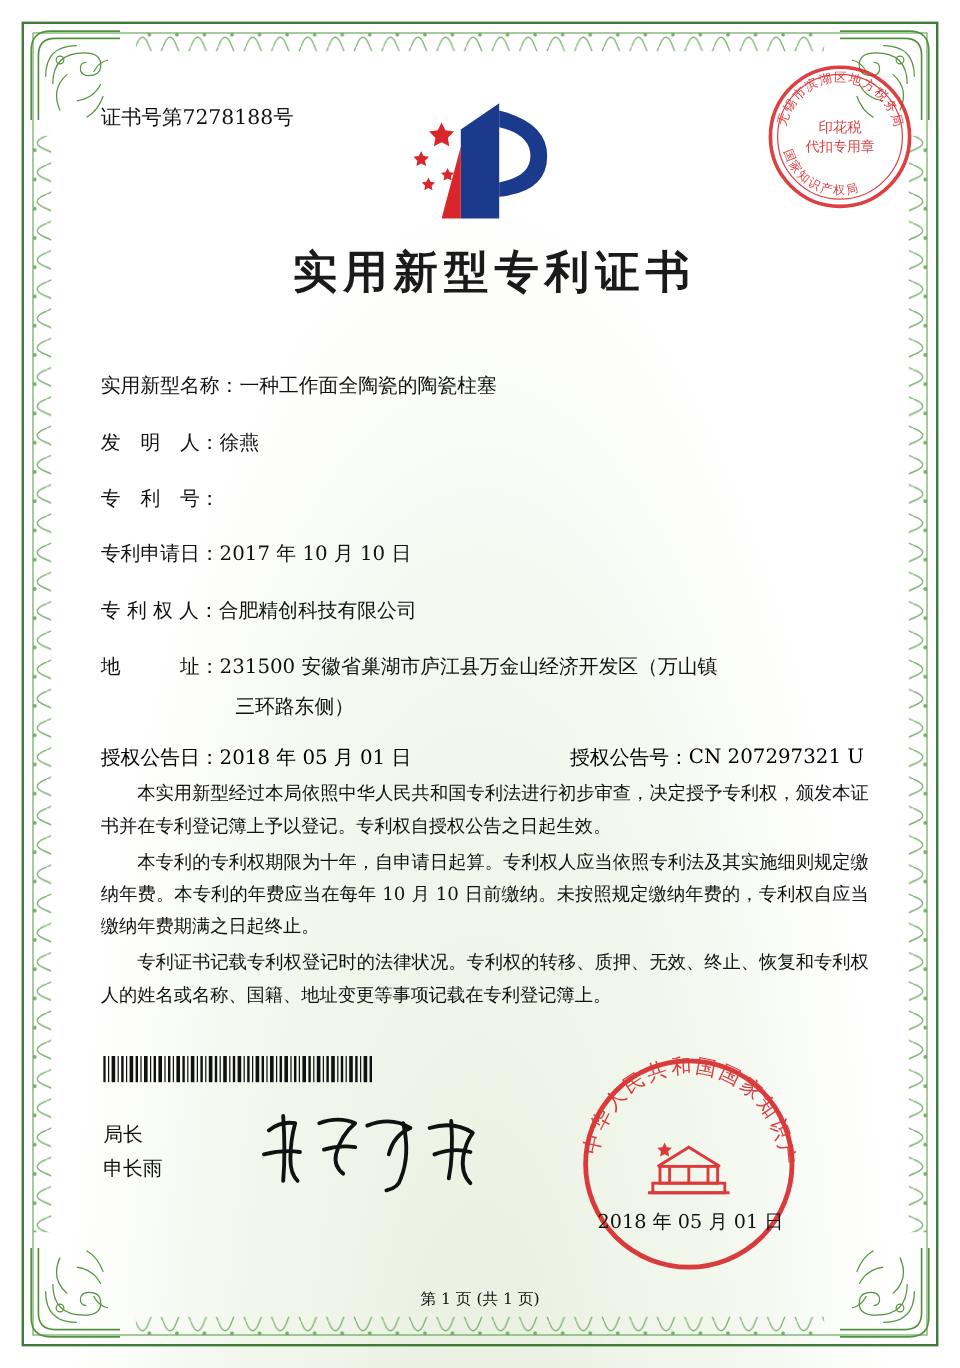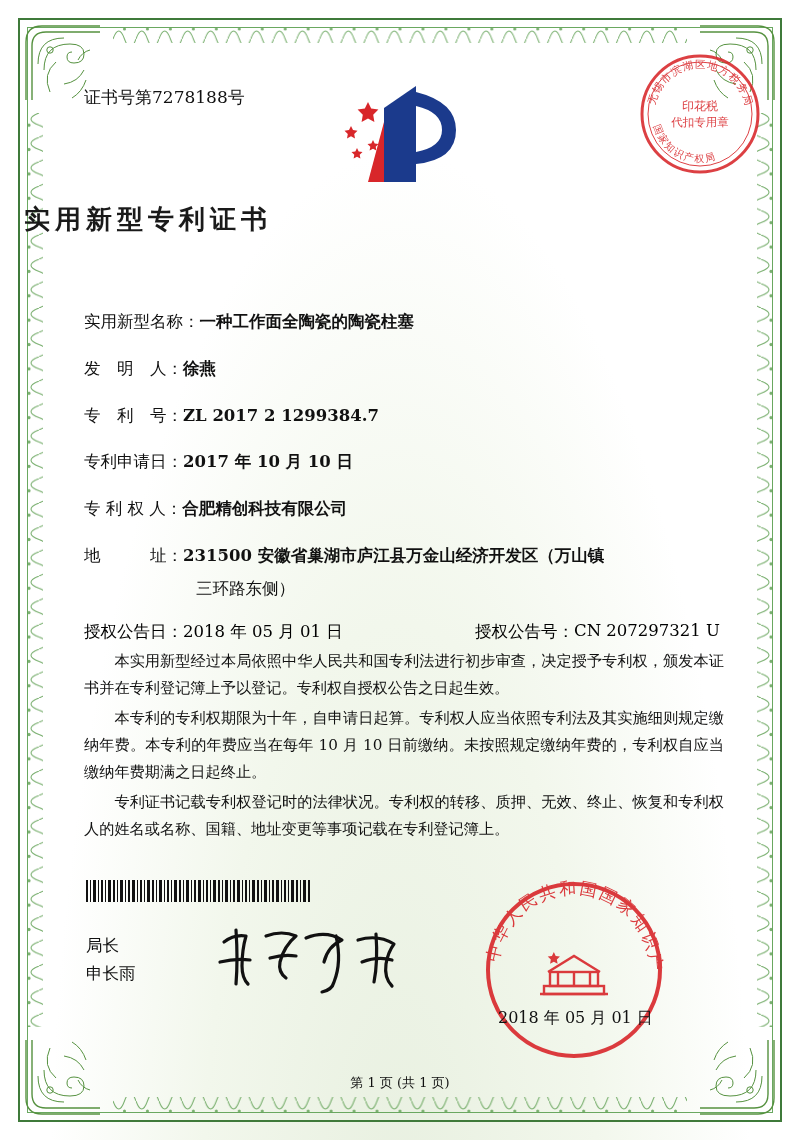--- a/index.html
+++ b/index.html
@@ -87,23 +87,23 @@
     top: 878px;
     width: 184px;
     height: 184px;
   }
 
   
   .cert-title {
     position: absolute;
     left: 0; right: 0;
     top: 202px;
-    text-align: left;
-    font-family: "DejaVu Serif", "Liberation Serif", serif;
-    font-size: 26px;
+    text-align: center;
+    font-family: "DejaVu Serif", "Liberation Serif", serif;
+    font-size: 37px;
     font-weight: bold;
     letter-spacing: 5px;
     color: #1a1a1a;
     padding-left: 24px;
   }
 
   
   .fields {
     position: absolute;
     left: 84px;
@@ -120,21 +120,20 @@
   }
   .field-label {
     flex: 0 0 auto;
     white-space: pre;
     font-family: "DejaVu Serif", "Liberation Serif", serif;
   }
   .field-value {
     flex: 1 1 auto;
     font-family: "DejaVu Serif", "Liberation Serif", serif;
     white-space: pre-wrap;
-    font-weight: bold;
   }
   .field-row.tight { margin-bottom: 8px; }
   .field-row.cont { margin-bottom: 20px; }
   .cont-indent { padding-left: 112px; font-size: 16.5px; }
 
   .grant-row {
     display: flex;
     font-size: 16.5px;
     margin-bottom: 14px;
     font-family: "DejaVu Serif", "Liberation Serif", serif;
@@ -362,21 +361,20 @@
     <div class="field-row">
       <span class="field-label">实用新型名称：</span>
       <span class="field-value">一种工作面全陶瓷的陶瓷柱塞</span>
     </div>
     <div class="field-row">
       <span class="field-label">发　明　人：</span>
       <span class="field-value">徐燕</span>
     </div>
     <div class="field-row">
       <span class="field-label">专　利　号：</span>
-      <span class="field-value">ZL 2017 2 1299384.7</span>
     </div>
     <div class="field-row">
       <span class="field-label">专利申请日：</span>
       <span class="field-value">2017 年 10 月 10 日</span>
     </div>
     <div class="field-row">
       <span class="field-label">专 利 权 人：</span>
       <span class="field-value">合肥精创科技有限公司</span>
     </div>
     <div class="field-row tight">

